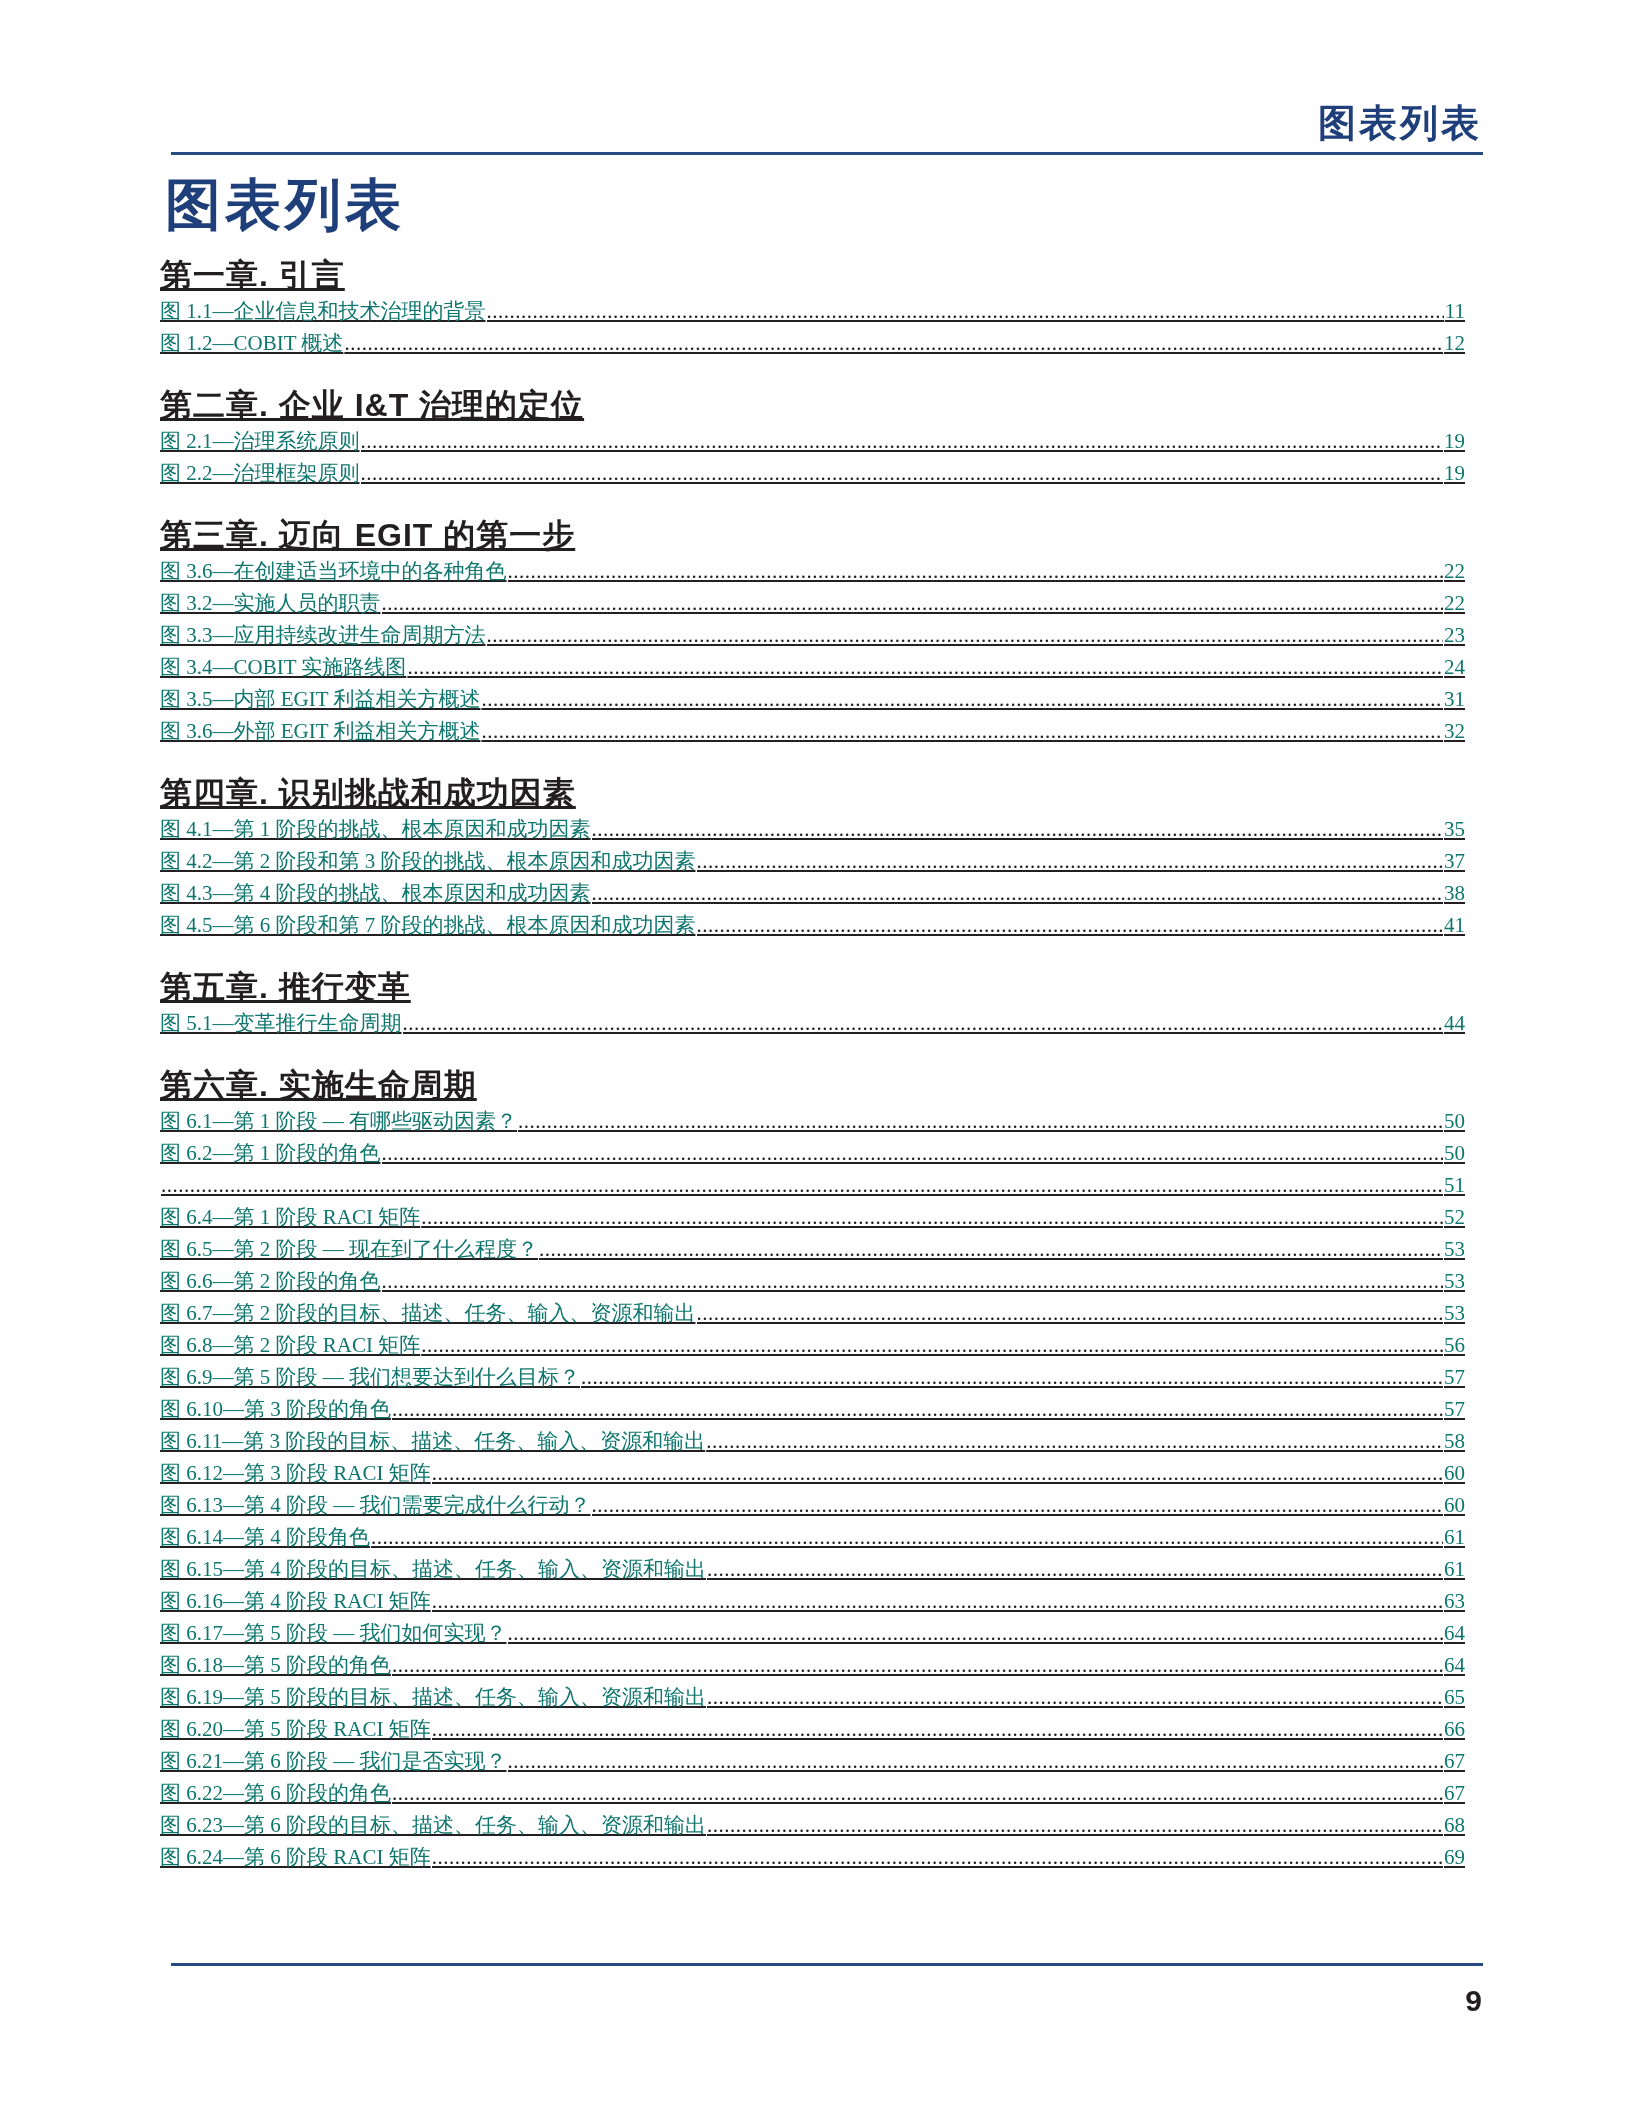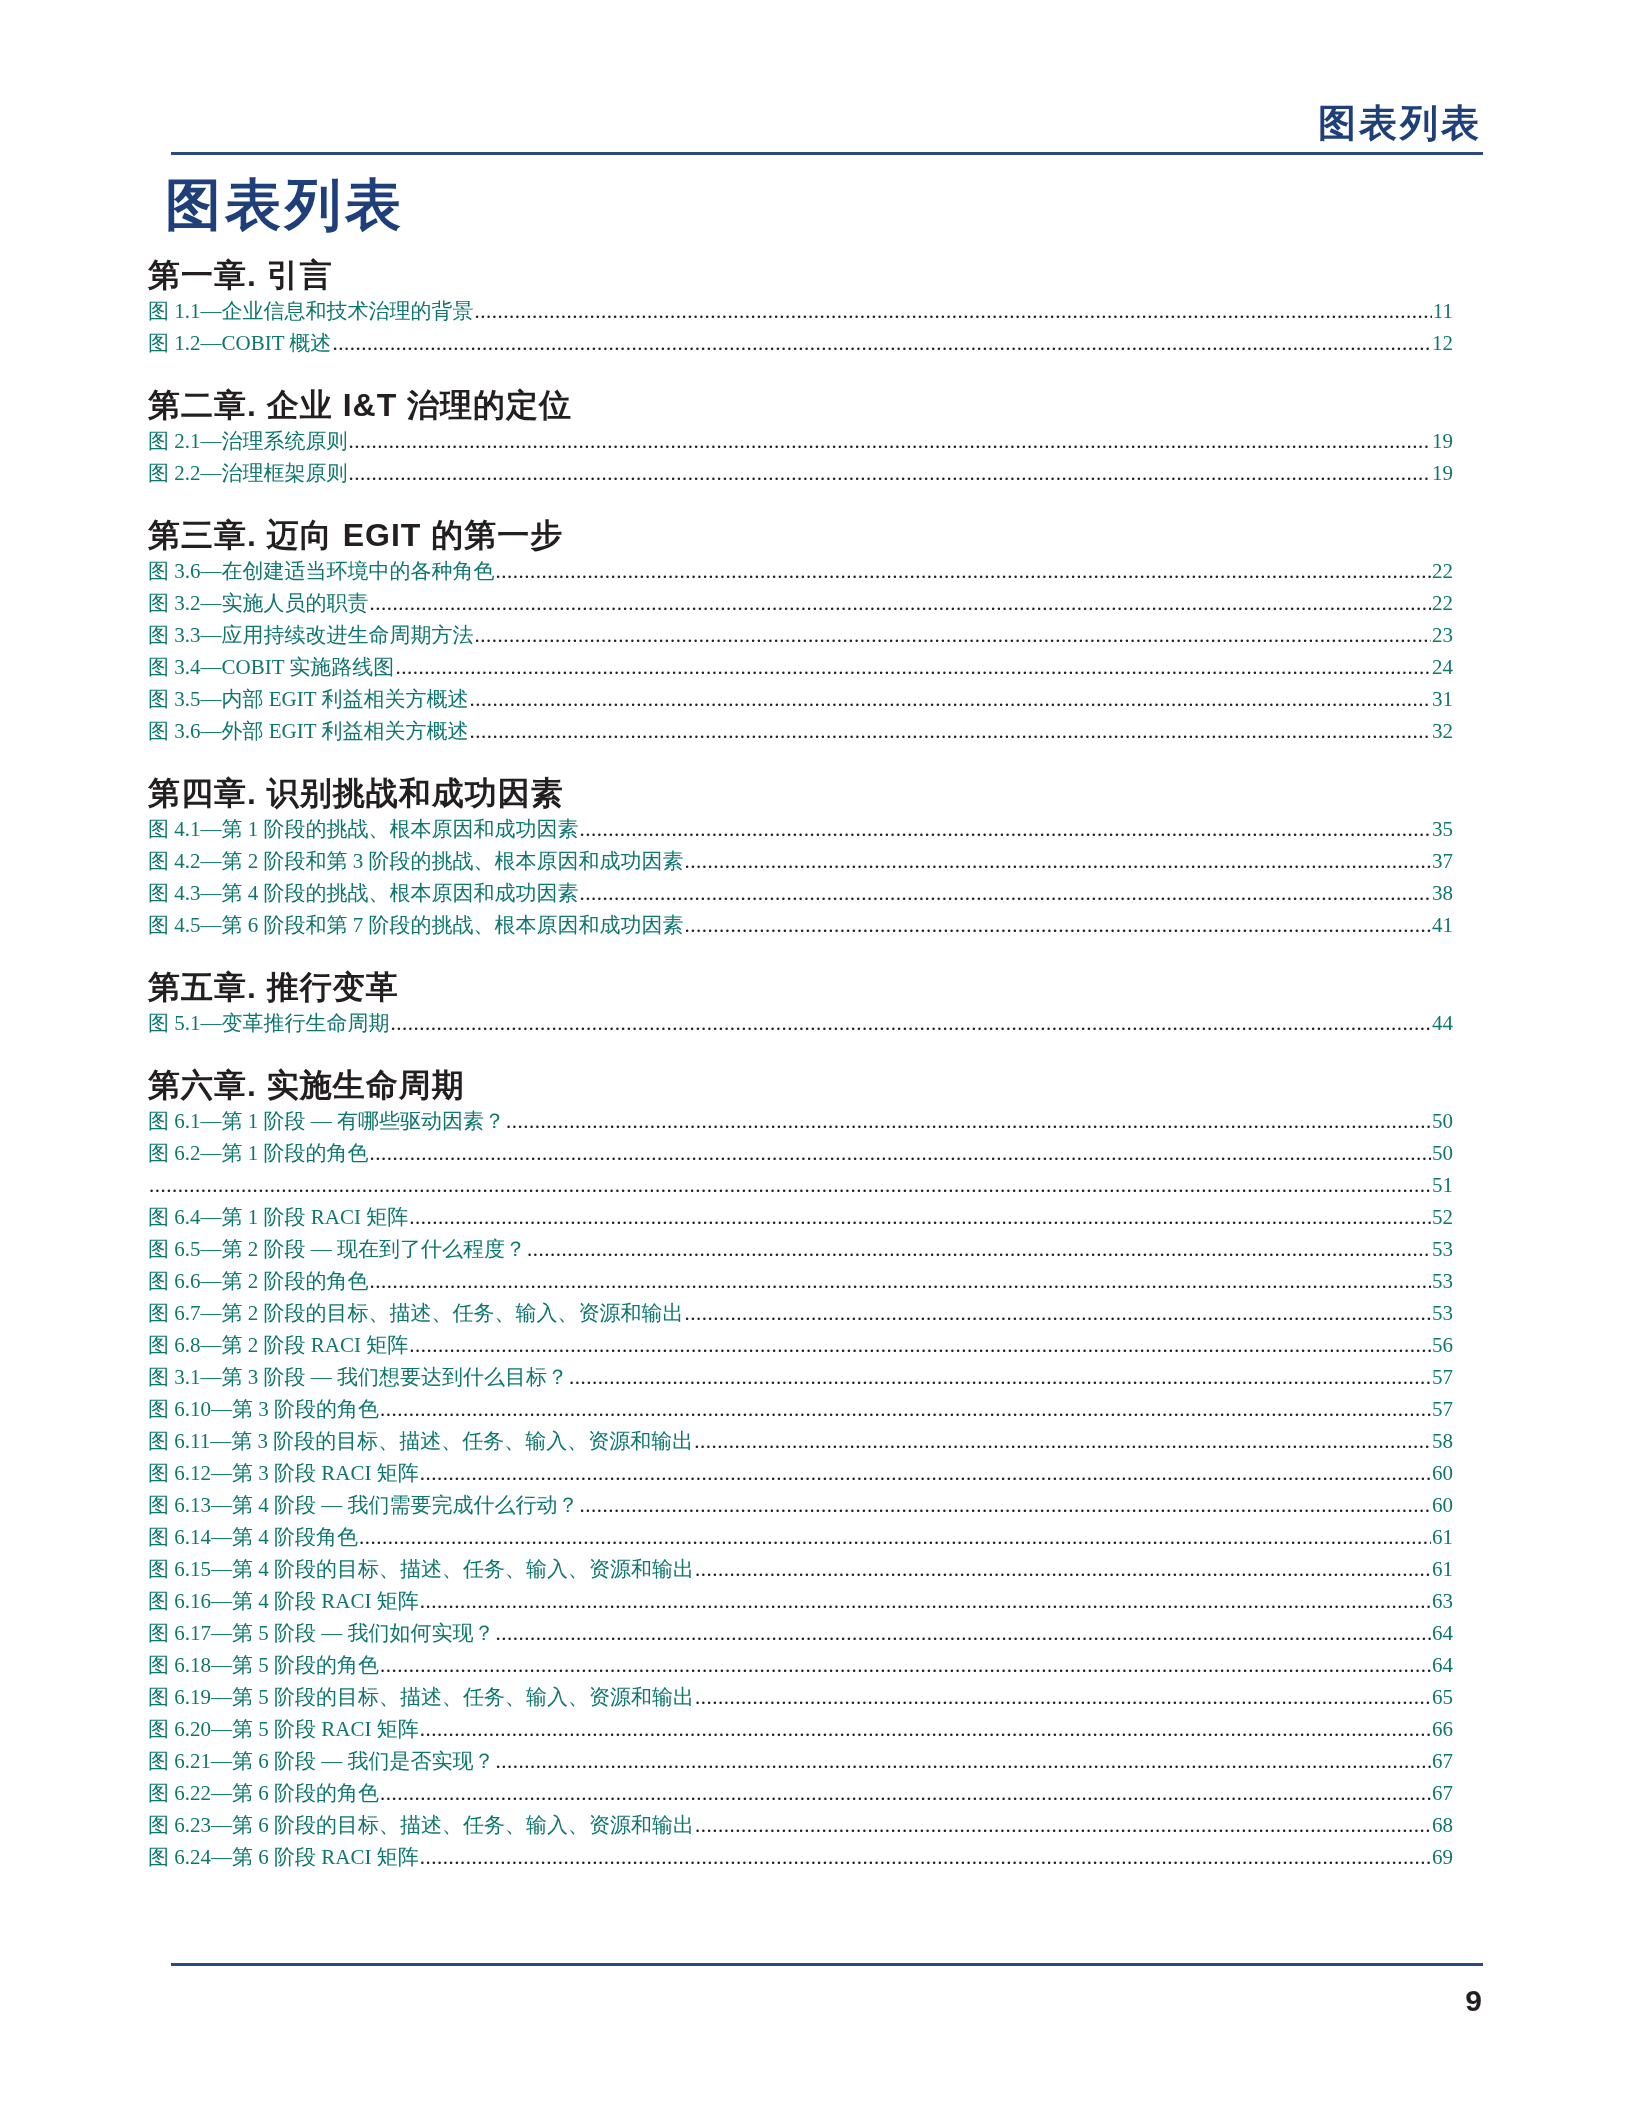--- a/index.html
+++ b/index.html
@@ -5,21 +5,21 @@
   html, body { margin: 0; padding: 0; background: #ffffff; }
   body { width: 1631px; height: 2111px; position: relative; overflow: hidden;
          font-family: "Liberation Serif", "DejaVu Serif", serif; color: #231f20; }
   .running-head { position: absolute; left: 1312px; top: 101px; width: 170px; text-align: right;
          font-family: "Liberation Sans", "DejaVu Sans", sans-serif; font-weight: bold;
          font-size: 38px; color: #1f3f7a; letter-spacing: 3px; line-height: 44px; }
   .head-rule { position: absolute; left: 171px; top: 152px; width: 1312px; height: 3px; background: #284a80; }
   .page-title { position: absolute; left: 165px; top: 170px;
          font-family: "Liberation Sans", "DejaVu Sans", sans-serif; font-weight: bold;
          font-size: 56px; color: #1f3f7a; letter-spacing: 4px; line-height: 70px; margin: 0; }
-  .toc { position: absolute; left: 148px; top: 255px; width: 1305px; }
+  .toc { position: absolute; left: 160px; top: 255px; width: 1305px; text-decoration: underline; }
   .chapter { margin: 0; }
   .chapter-title { font-family: "Liberation Sans", "DejaVu Sans", sans-serif; font-weight: bold;
          font-size: 32px; color: #231f20; line-height: 40px; margin: 0; letter-spacing: 1px; }
   .entry { display: flex; align-items: baseline; font-size: 21px; line-height: 32px; color: #0f766e; }
   .entry-label { white-space: nowrap; flex: 0 0 auto; }
   .leader { flex: 1 1 auto; overflow: hidden; white-space: nowrap; margin: 0 1px; color: #231f20; }
   .leader::before { content: "........................................................................................................................................................................................................................................................................................................................................................................................................................................"; letter-spacing: 0.5px; }
   .entry-page { flex: 0 0 auto; white-space: nowrap; }
   .gap { height: 26px; }
   .foot-rule { position: absolute; left: 171px; top: 1963px; width: 1312px; height: 3px; background: #284a80; }
@@ -166,21 +166,21 @@
         <span class="entry-label">图 6.7—第 2 阶段的目标、描述、任务、输入、资源和输出</span>
         <span class="leader"></span>
         <span class="entry-page">53</span>
       </div>
       <div class="entry">
         <span class="entry-label">图 6.8—第 2 阶段 RACI 矩阵</span>
         <span class="leader"></span>
         <span class="entry-page">56</span>
       </div>
       <div class="entry">
-        <span class="entry-label">图 3.1—第 3 阶段 — 我们想要达到什么目标？</span>
+        <span class="entry-label">图 6.9—第 5 阶段 — 我们想要达到什么目标？</span>
         <span class="leader"></span>
         <span class="entry-page">57</span>
       </div>
       <div class="entry">
         <span class="entry-label">图 6.10—第 3 阶段的角色</span>
         <span class="leader"></span>
         <span class="entry-page">57</span>
       </div>
       <div class="entry">
         <span class="entry-label">图 6.11—第 3 阶段的目标、描述、任务、输入、资源和输出</span>

